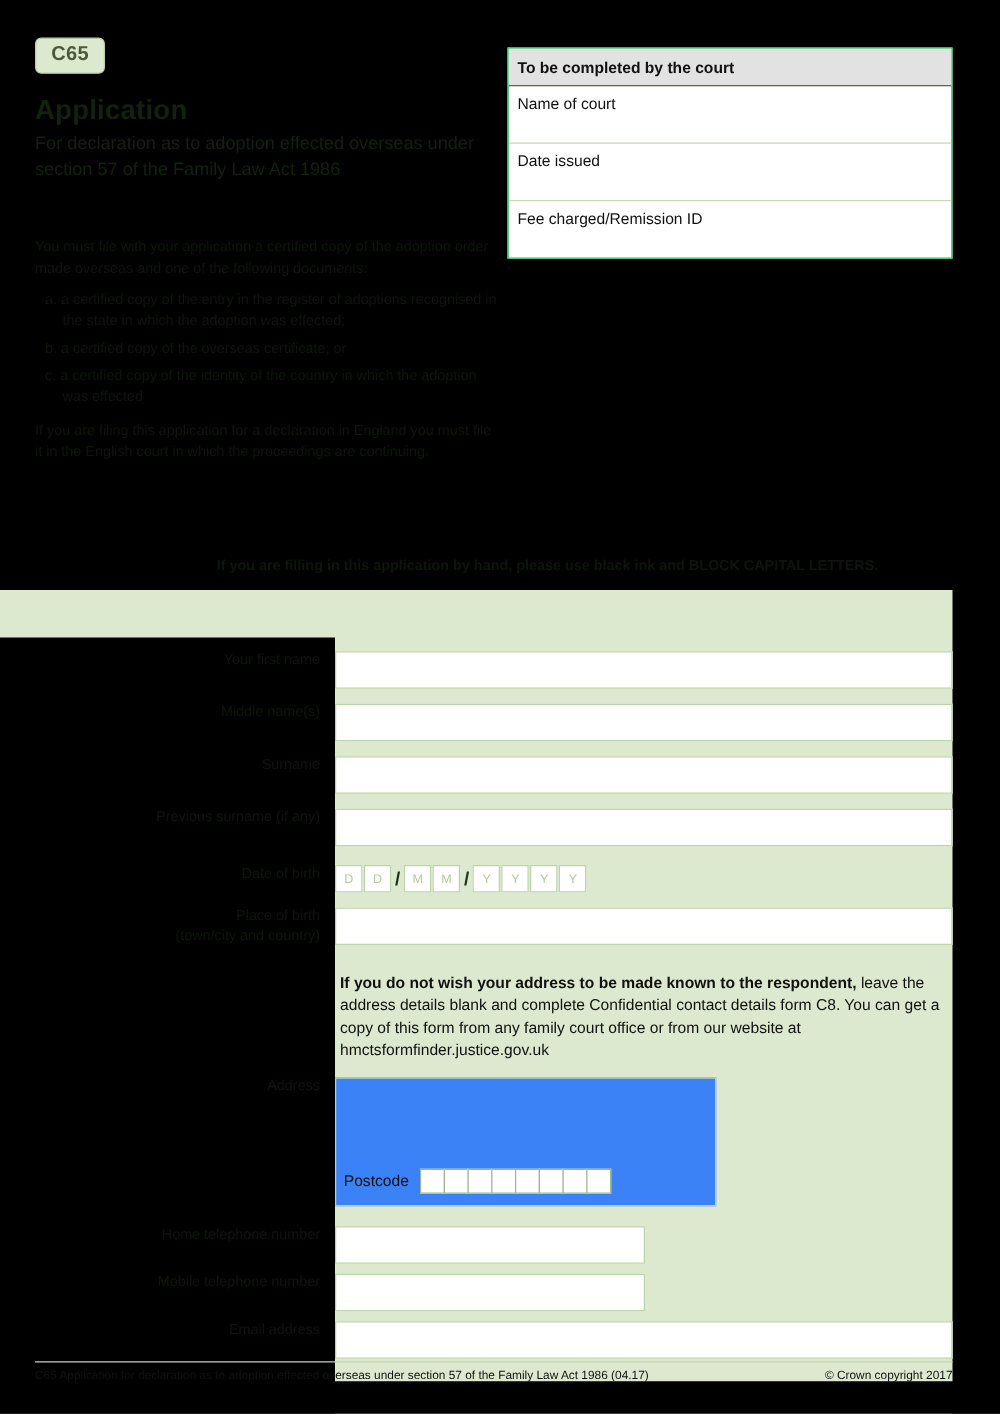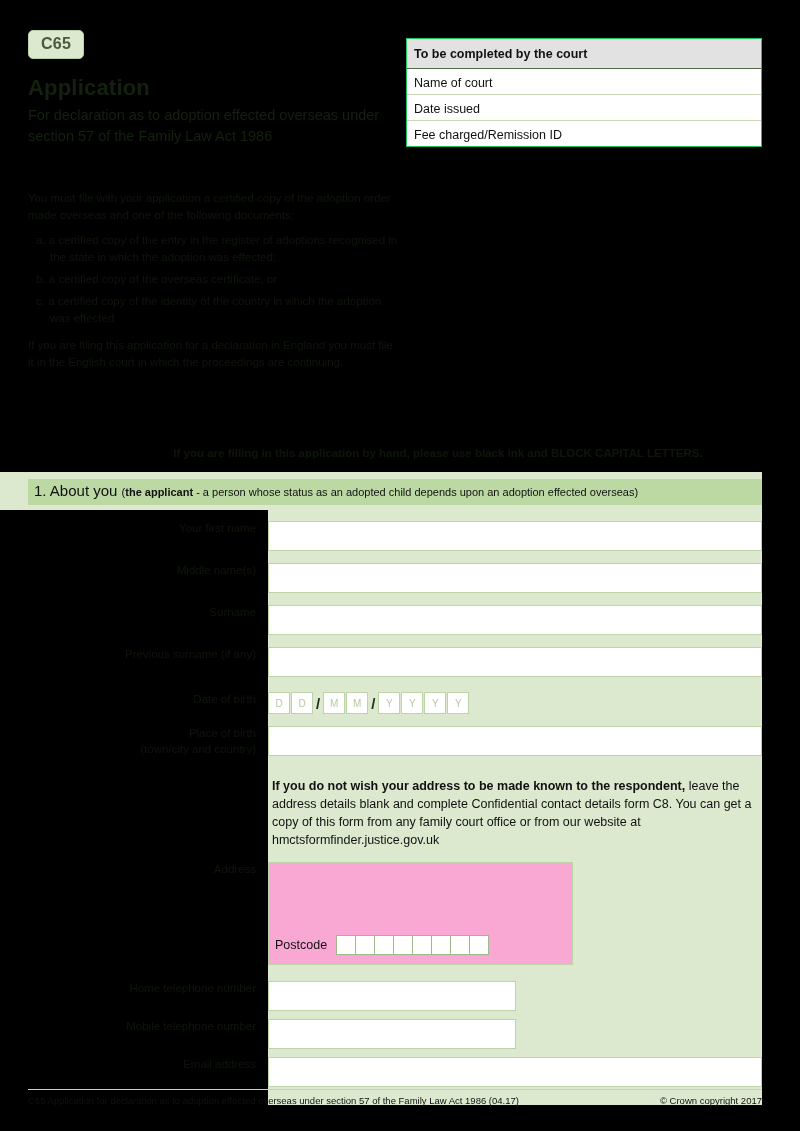--- a/index.html
+++ b/index.html
@@ -94,21 +94,21 @@
   }
   #court-table .ct-head {
     background: #e2e2e2;
     font-size: 12.5px; font-weight: bold;
     color: #111111;
     padding: 8px 7px 7px 7px;
     border-bottom: 1px solid #556b45;
   }
   #court-table .ct-row {
     font-size: 12.5px; color: #111111;
-    padding: 7px 7px 4px 7px;
+    padding: 7px 7px 24px 7px;
     border-bottom: 1px solid #c8d8b8;
   }
   #court-table .ct-row:last-child { border-bottom: none; }
 
   
   #section1-bar {
     position: absolute; left: 28px; top: 479px;
     width: 734px; height: 26px; z-index: 6;
     background: #bcd9a4;
     padding: 3px 6px 0 6px;
@@ -181,21 +181,21 @@
   #confid-note {
     position: absolute; left: 272px; top: 777px;
     width: 490px; z-index: 6;
     font-size: 12.5px; line-height: 1.45; color: #111111;
   }
   #confid-note b { font-weight: bold; }
 
   
   #address-box {
     width: 305px; height: 103px;
-    background: #f9a8d4; border: 1px solid #bdd3a8;
+    background: #3b82f6; border: 1px solid #bdd3a8;
     position: relative;
   }
   #postcode-row {
     position: absolute; left: 6px; bottom: 9px;
     display: flex; align-items: center;
   }
   #postcode-row .pc-label { font-size: 12.5px; color: #111111; margin-right: 9px; }
   .pc-box {
     width: 20px; height: 20px;
     background: #ffffff; border: 1px solid #9db98a;
@@ -242,23 +242,20 @@
     <div class="ct-row">Name of court</div>
     <div class="ct-row">Date issued</div>
     <div class="ct-row">Fee charged/Remission ID</div>
   </div>
 
   <div class="overlay" id="overlay-top"></div>
   <div class="overlay" id="overlay-left"></div>
   <div class="overlay" id="overlay-right"></div>
   <div class="overlay" id="overlay-footer"></div>
 
-  <div id="section1-bar">
-    <span class="s1-num">1. About you </span><span class="s1-paren">(</span><span class="s1-strong">the applicant</span><span class="s1-paren"> - a person whose status as an adopted child depends upon an adoption effected overseas)</span>
-  </div>
 
   <div class="form-row" id="row-first">
     <div class="fld-label">Your first name</div>
     <div class="fld-input w-wide"></div>
   </div>
 
   <div class="form-row" id="row-middle">
     <div class="fld-label">Middle name(s)</div>
     <div class="fld-input w-wide"></div>
   </div>

